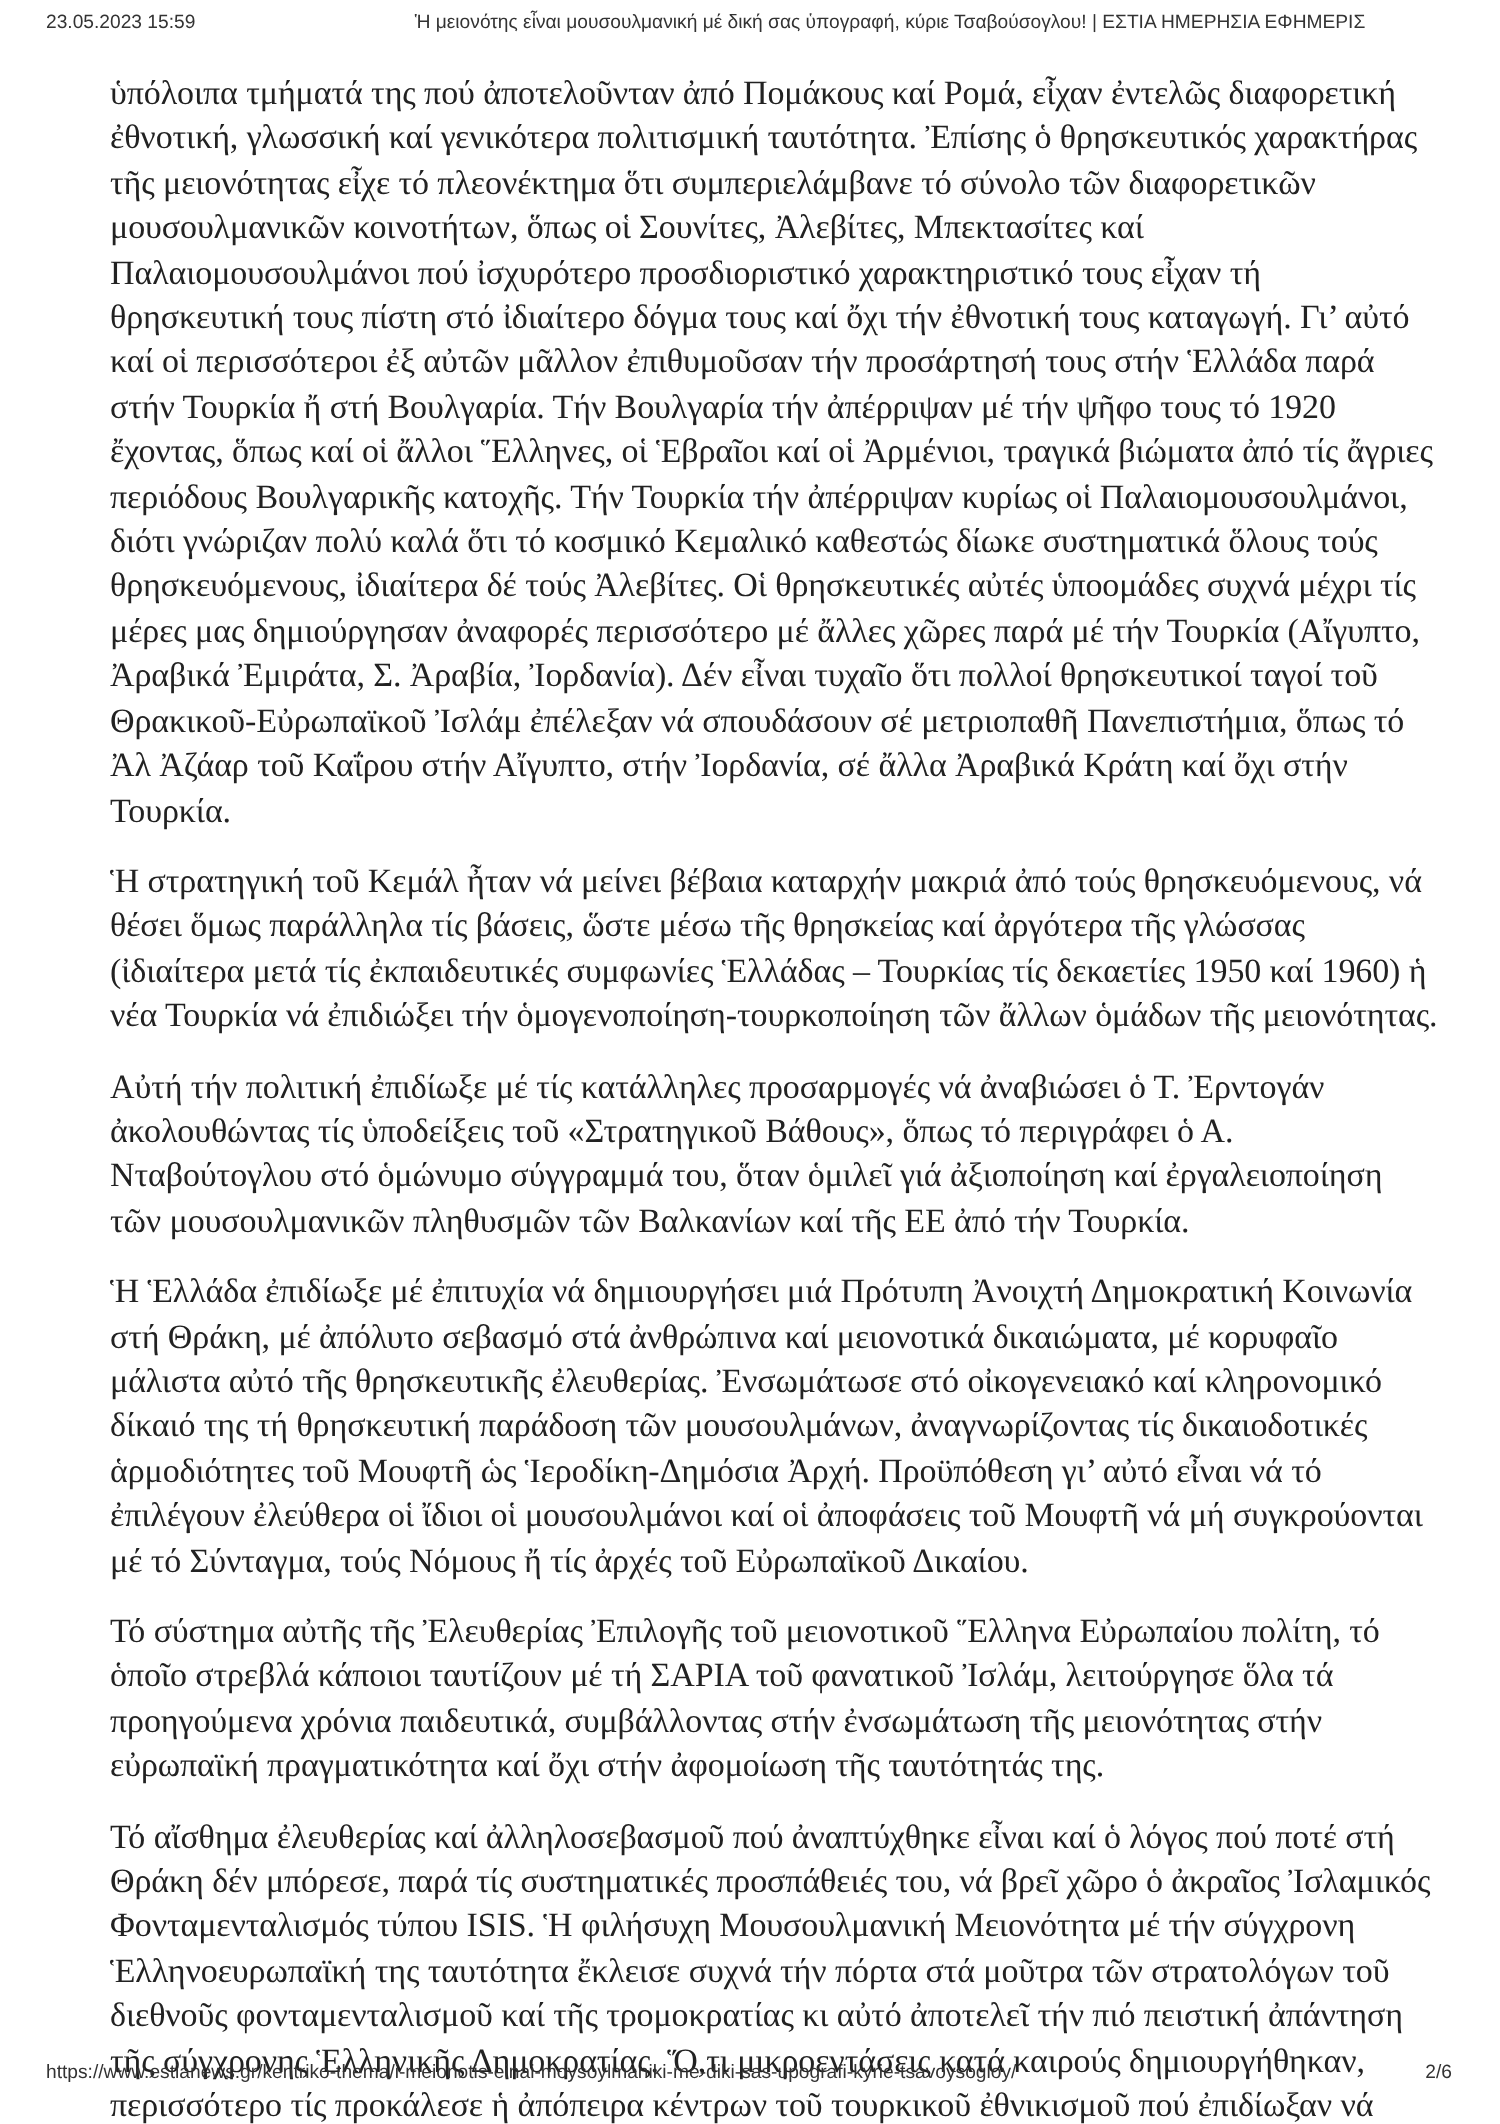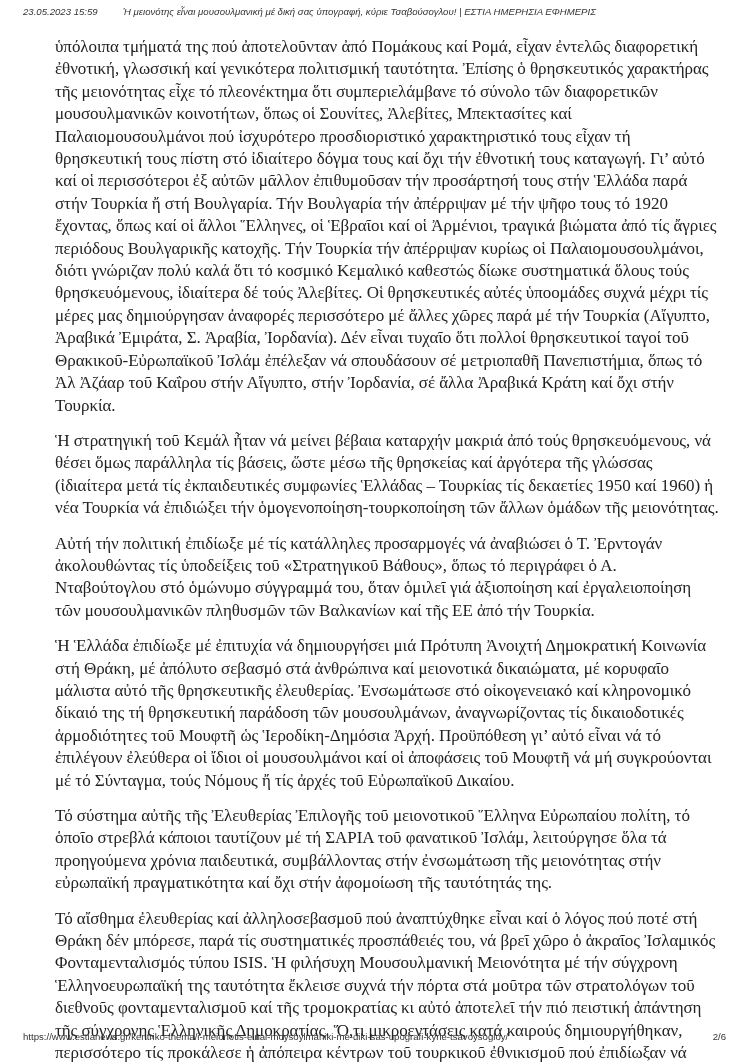--- a/index.html
+++ b/index.html
@@ -17,33 +17,33 @@
   }
   .print-header {
     position: absolute;
     top: 6px;
     left: 0;
     width: 750px;
     height: 14px;
     font-family: "Liberation Sans", "DejaVu Sans", sans-serif;
     font-size: 9.6px;
     color: #333333;
-    font-style: italic;
   }
   .print-header .date {
     position: absolute;
     left: 23px;
     top: 0;
     white-space: nowrap;
   }
   .print-header .title {
     position: absolute;
-    left: 123px;
+    left: 140px;
     top: 0;
     width: 610px;
+    text-align: center;
     white-space: nowrap;
   }
   .article {
     position: absolute;
     top: 36px;
     left: 55px;
     width: 664px;
   }
   .article p {
     margin: 0 0 13px 0;

